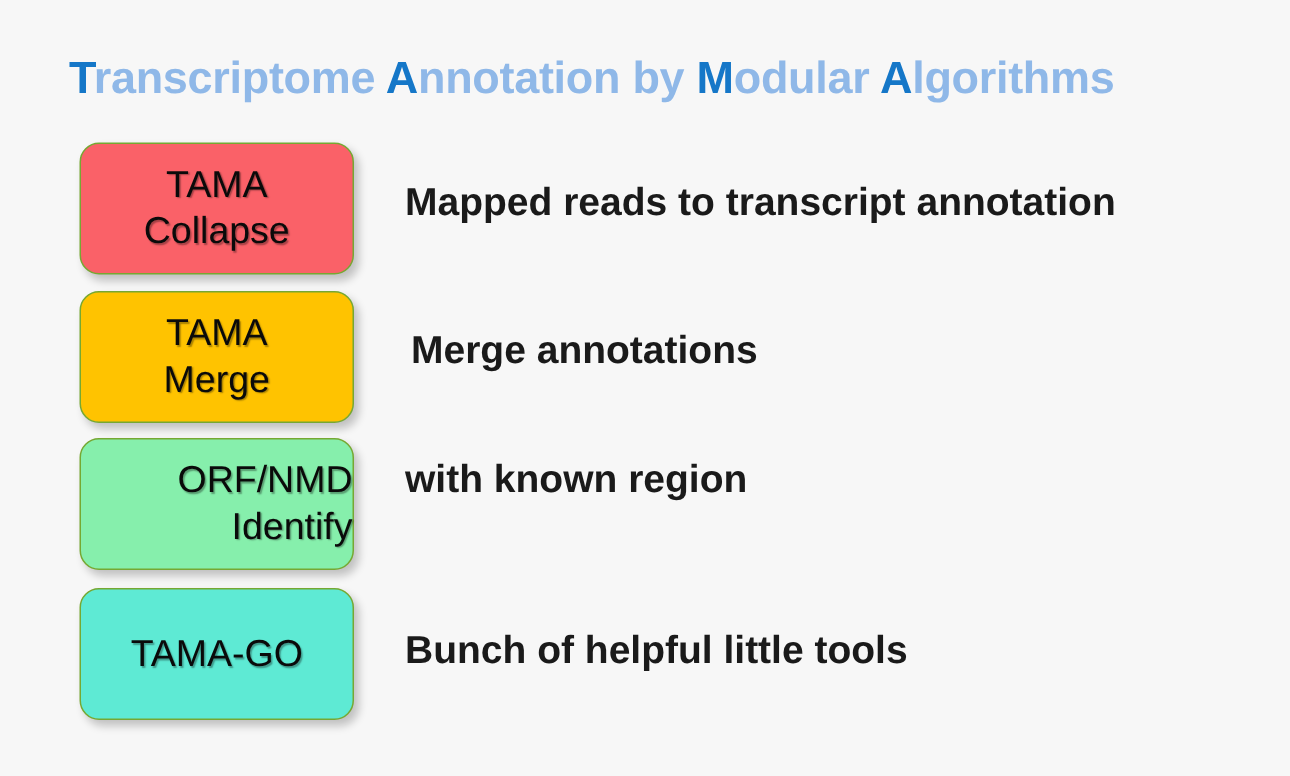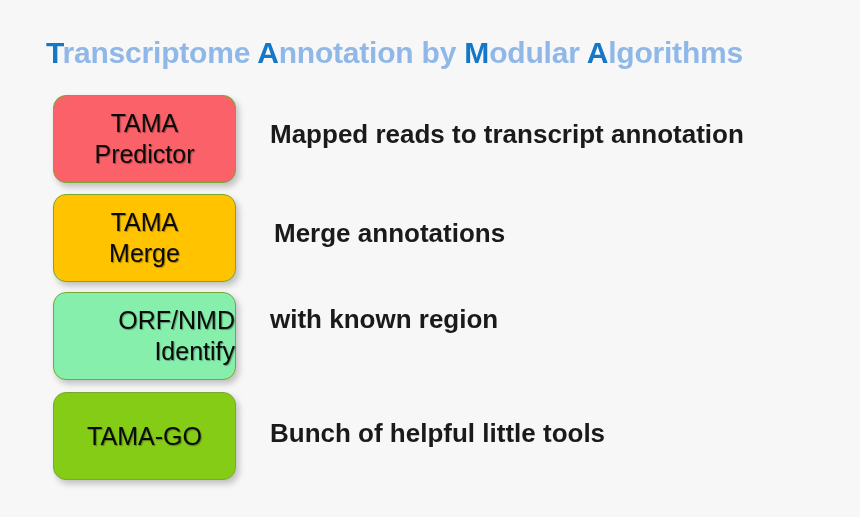--- a/index.html
+++ b/index.html
@@ -101,21 +101,21 @@
 
 <div id="canvas" style="background: rgb(247, 247, 247);">
 
   <div id="title">
     <span><span class="cap">T</span><span class="rest">ranscriptome </span></span><span><span class="cap">A</span><span class="rest">nnotation by </span></span><span><span class="cap">M</span><span class="rest">odular </span></span><span><span class="cap">A</span><span class="rest">lgorithms</span></span>
   </div>
 
   <div class="row" id="row-0">
     <div class="module-box" style="background-color: rgb(250, 97, 104);">
       <span class="box-line">TAMA</span>
-      <span class="box-line">Predictor</span>
+      <span class="box-line">Collapse</span>
     </div>
     <div class="desc">
       <span class="desc-line">Mapped reads to transcript annotation</span>
     </div>
   </div>
 
   <div class="row" id="row-1">
     <div class="module-box" style="background-color: rgb(255, 195, 0);">
       <span class="box-line">TAMA</span>
       <span class="box-line">Merge</span>
@@ -129,21 +129,21 @@
     <div class="module-box" style="background-color: #86efac; align-items: flex-end;">
       <span class="box-line">ORF/NMD</span>
       <span class="box-line">Identify</span>
     </div>
     <div class="desc">
       <span class="desc-line">with known region</span>
     </div>
   </div>
 
   <div class="row" id="row-3">
-    <div class="module-box" style="background-color: #84cc16;">
+    <div class="module-box" style="background-color: #5eead4;">
       <span class="box-line">TAMA-GO</span>
     </div>
     <div class="desc">
       <span class="desc-line">Bunch of helpful little tools</span>
     </div>
   </div>
 
 </div>
 
 </body></html>

